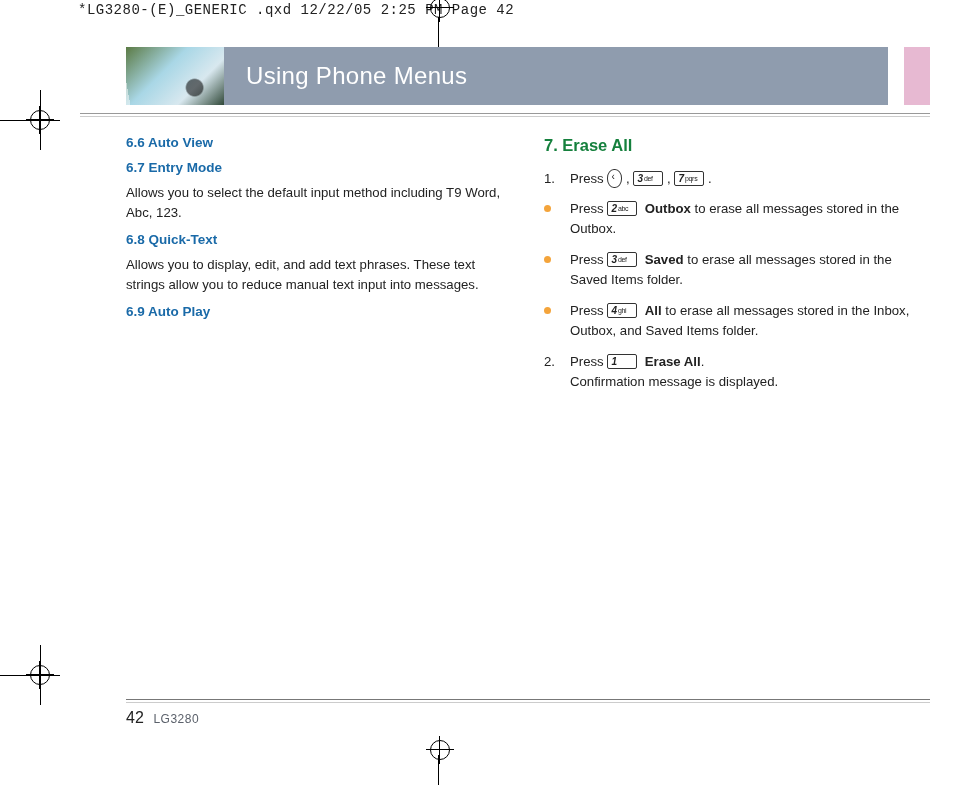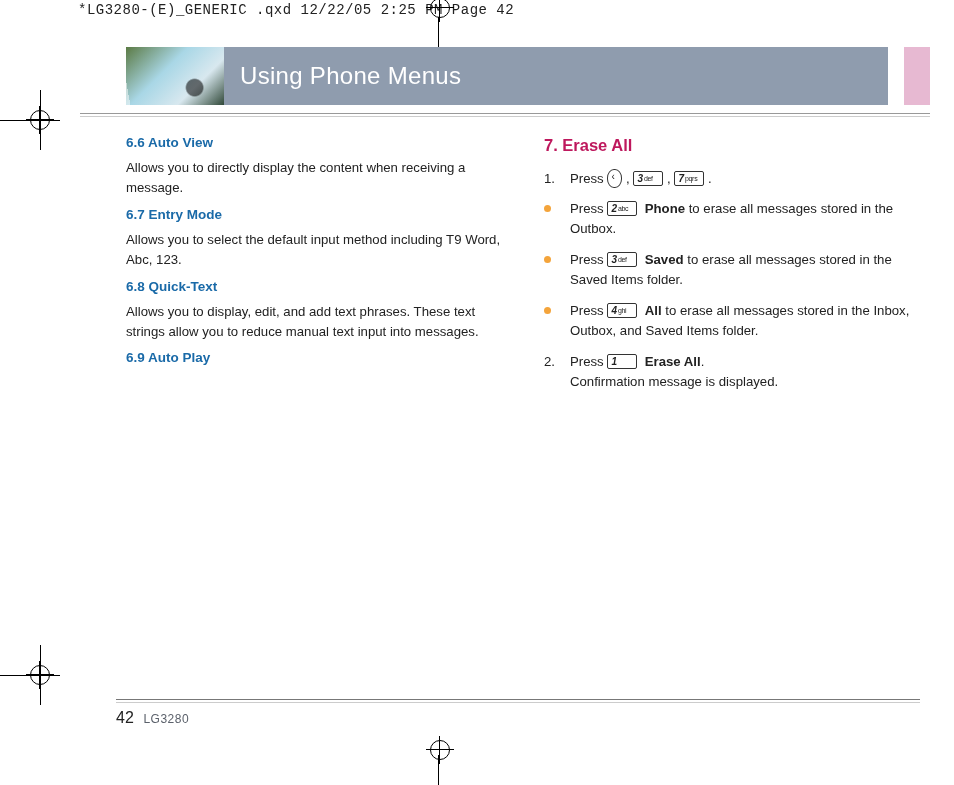--- a/index.html
+++ b/index.html
@@ -76,21 +76,21 @@
       linear-gradient(80deg, rgba(255,255,255,0.5) 0 4%, transparent 4% 100%);
   }
   .header-title {
     flex:1;
     background:#8f9cae;
     color:#fff;
     font-size:24px;
     font-weight:500;
     display:flex;
     align-items:center;
-    padding-left:16px;
+    padding-left:22px;
     letter-spacing:0.3px;
   }
   .header-tab {
     width:26px;
     background:#e7b9d2;
     margin-left:8px;
   }
   .header-gap {
     width:8px;
     background:#fff;
@@ -113,21 +113,21 @@
   .col-right { margin-left:10px; }
 
   .sub-heading {
     color:#1a6aa8;
     font-weight:700;
     font-size:13.5px;
     margin-bottom:4px;
   }
   .sub-heading:first-child { margin-top:0; }
   .main-heading {
-    color:#be185d;
+    color:#15803d;
     font-weight:700;
     font-size:16.5px;
     margin-top:0;
     margin-bottom:6px;
   }
   p { margin:0 0 6px 0; }
 
   .step-list { list-style:none; padding:0; margin:10px 0 0 0; }
   .step-list li { display:flex; margin-bottom:10px; }
   .step-list .num { width:26px; flex-shrink:0; }
@@ -172,21 +172,21 @@
   .key-round::after{
     content:"‹";
     position:absolute;
     left:3px; top:-1px;
     font-size:10px;
   }
 
   .footer-area {
     position:absolute;
     bottom:58px;
-    left:116px;
+    left:126px;
     width:804px;
   }
   .footer-line1 { height:1px; background:#777; }
   .footer-line2 { height:1px; background:#ccc; margin-top:2px; }
   .footer-text { margin-top:6px; font-size:13px; }
   .footer-text .pn { font-size:16px; font-weight:400; margin-right:6px; }
   .footer-text .model { color:#5b616b; font-size:12px; letter-spacing:0.5px;}
 
   .vline-top { position:absolute; top:17px; left:438px; width:1px; height:30px; background:#000; }
   .vline-bottom { position:absolute; top:755px; left:438px; width:1px; height:30px; background:#000; }
@@ -210,21 +210,20 @@
     <div class="header-gap"></div>
     <div class="header-tab"></div>
   </div>
   <div class="header-line1"></div>
   <div class="header-line2"></div>
 
   <div class="content">
 
     <div class="col col-left">
       <div class="sub-heading">6.6 Auto View</div>
-      <p>Allows you to directly display the content when receiving a message.</p>
 
       <div class="sub-heading">6.7 Entry Mode</div>
       <p>Allows you to select the default input method including T9 Word, Abc, 123.</p>
 
       <div class="sub-heading">6.8 Quick-Text</div>
       <p>Allows you to display, edit, and add text phrases. These text strings allow you to reduce manual text input into messages.</p>
 
       <div class="sub-heading">6.9 Auto Play</div>
     </div>
 
@@ -244,21 +243,21 @@
             <span> .</span>
           </span>
         </li>
 
 
         <li>
           <span class="bullet-dot"></span>
           <span class="step-body">
             <span>Press </span>
             <span class="key"><span class="kn">2</span><span class="kl">abc</span></span>
-            <span class="bold">&nbsp;<span>Phone</span></span>
+            <span class="bold">&nbsp;<span>Outbox</span></span>
             <span> to erase all messages stored in the Outbox.</span>
           </span>
         </li>
 
         <li>
           <span class="bullet-dot"></span>
           <span class="step-body">
             <span>Press </span>
             <span class="key"><span class="kn">3</span><span class="kl">def</span></span>
             <span class="bold">&nbsp;<span>Saved</span></span>

